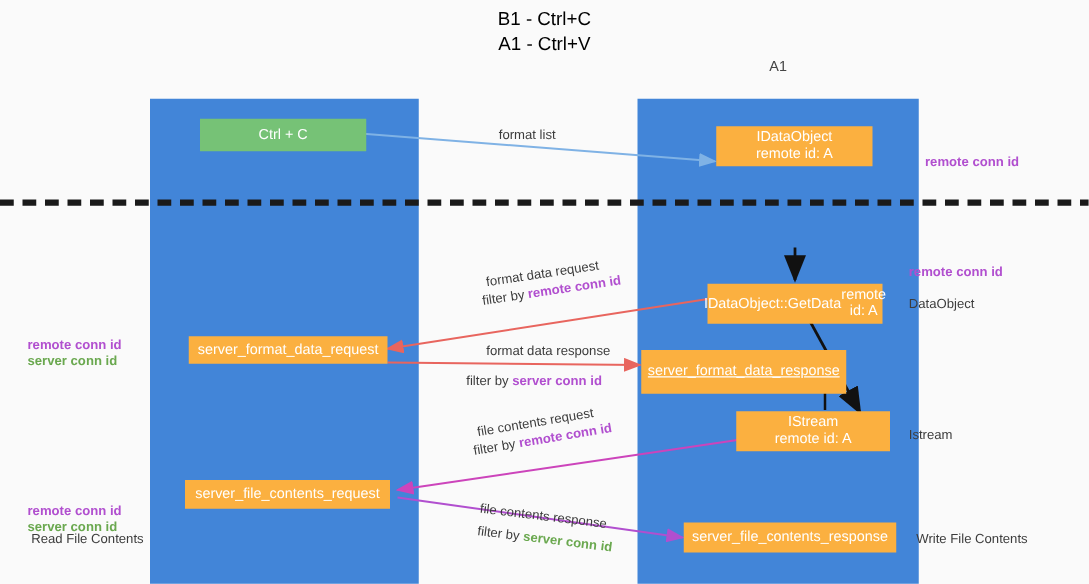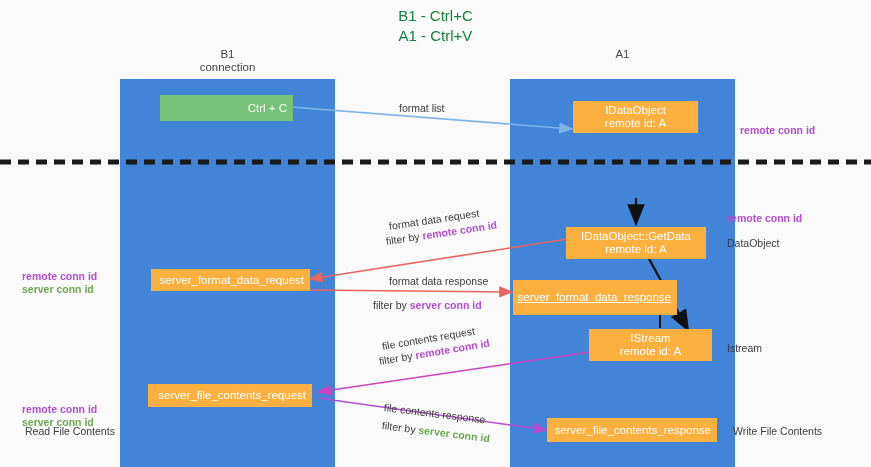--- a/index.html
+++ b/index.html
@@ -8,32 +8,32 @@
     background:#fafafa;
     font-family:"Liberation Sans", sans-serif;
     overflow:hidden;
     position:relative;
   }
   .canvas{position:absolute;inset:0;}
   svg.layer{position:absolute;left:0;top:0;width:871px;height:467px;pointer-events:none;}
 
   .title{
     position:absolute;left:0;top:6px;width:871px;
-    text-align:center;font-size:15px;color:#15803d;line-height:20px;
+    text-align:center;font-size:15px;color:#000000;line-height:20px;
   }
 
   .lane{position:absolute;background:#4285d8;}
   .lane-head{
     position:absolute;text-align:center;font-size:11.5px;color:#444;
     line-height:13px;
   }
 
   .node{
     position:absolute;box-sizing:border-box;
-    display:flex;align-items:center;justify-content:flex-end;
+    display:flex;align-items:center;justify-content:center;
     text-align:center;color:#ffffff;font-size:11.5px;line-height:13px;
     padding:3px 6px;
   }
   .node.orange{background:#fbb040;}
   .node.green{background:#76c276;}
   .node span{display:block;}
 
   .lbl{
     position:absolute;font-size:10.5px;color:#3c3c3c;line-height:14px;
     white-space:nowrap;
@@ -47,24 +47,20 @@
 </head>
 <body>
 
 <div class="canvas">
 
   <div class="title">
     <div>B1 - Ctrl+C</div>
     <div>A1 - Ctrl+V</div>
   </div>
 
-  <div class="lane-head" style="left:120px;top:48px;width:215px;">
-    <div>B1</div>
-    <div>connection</div>
-  </div>
   <div class="lane-head" style="left:510px;top:48px;width:225px;">
     <div>A1</div>
   </div>
 
   <div class="lane" style="left:120px;top:79px;width:215px;height:388px;"></div>
   <div class="lane" style="left:510px;top:79px;width:225px;height:388px;"></div>
 
   <svg class="layer">
     <defs>
       <marker id="ar-blue" markerWidth="9" markerHeight="7" refX="8" refY="3.5" orient="auto">
@@ -106,21 +102,21 @@
   <div class="node green" style="left:160px;top:95px;width:133px;height:26px;">
     <span>Ctrl + C</span>
   </div>
 
   <div class="node orange" style="left:573px;top:101px;width:125px;height:32px;flex-direction:column;">
     <span>IDataObject</span>
     <span>remote id: A</span>
   </div>
 
 
-  <div class="node orange" style="left:566px;top:227px;width:140px;height:32px;flex-direction:column;">
+  <div class="node orange" style="left:566px;top:227px;width:140px;height:32px;flex-direction:row;">
     <span>IDataObject::GetData</span>
     <span>remote id: A</span>
   </div>
 
   <div class="node orange" style="left:151px;top:269px;width:159px;height:22px;">
     <span>server_format_data_request</span>
   </div>
 
   <div class="node orange" style="left:513px;top:280px;width:164px;height:35px;text-decoration:underline;">
     <span>server_format_data_response</span>

